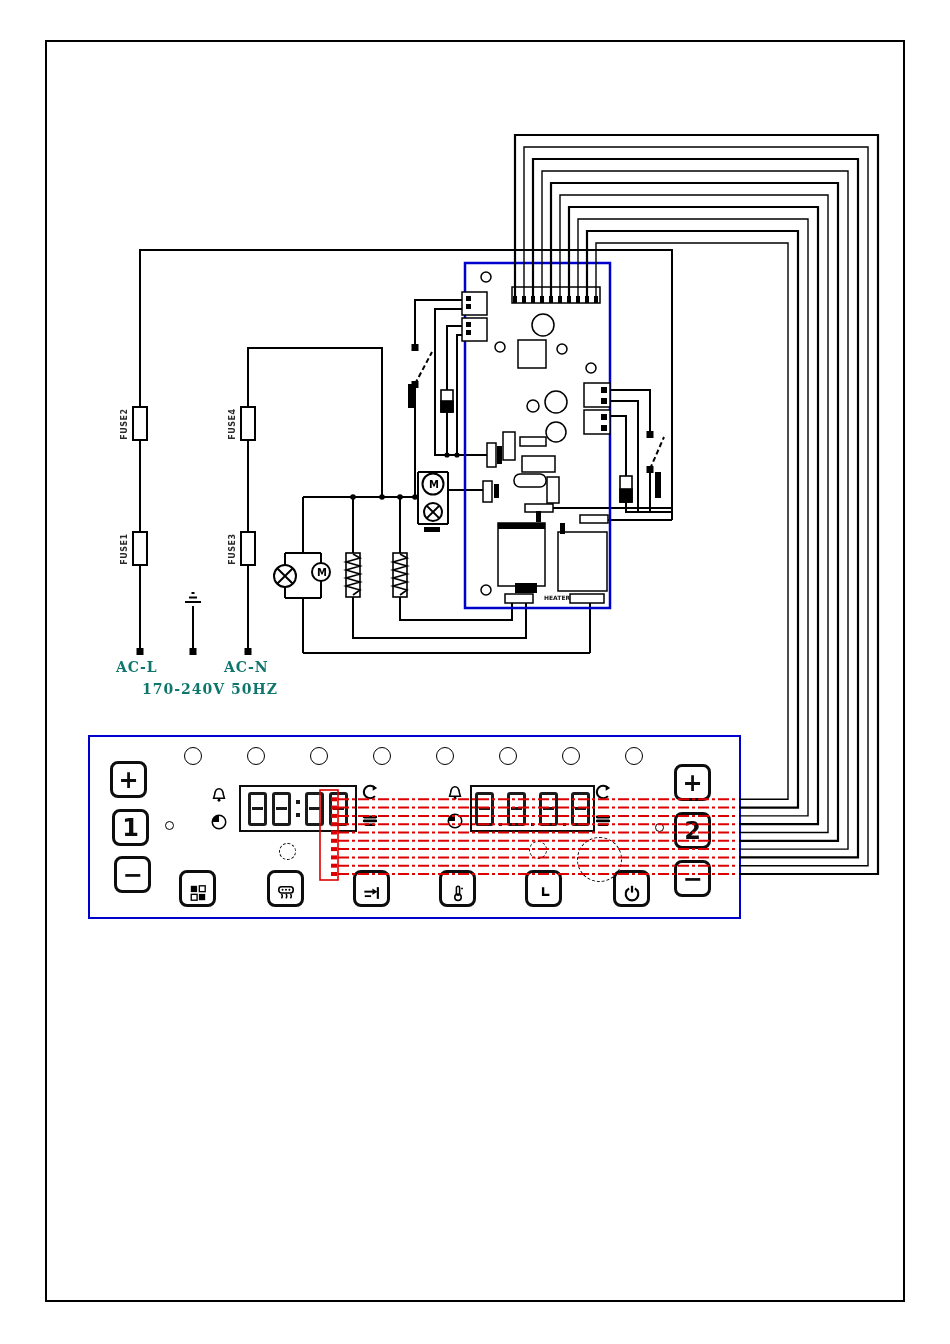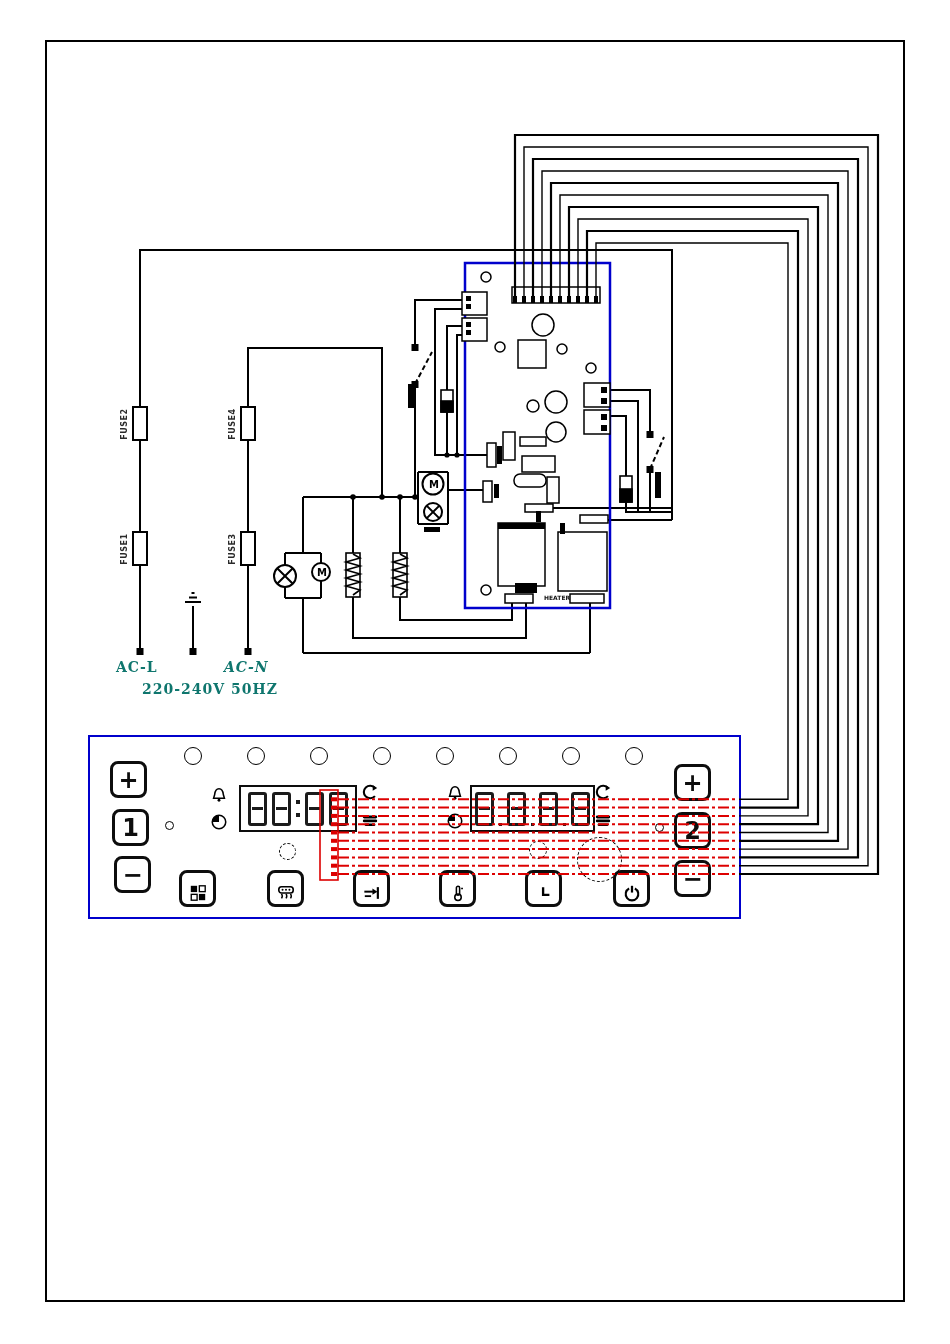--- a/index.html
+++ b/index.html
@@ -356,19 +356,19 @@
         <rect x="331" y="797.3" width="6" height="4" fill="#dd0000"></rect>
       </g>
     <rect x="320" y="790" width="18" height="90" fill="none" stroke="#dd0000" stroke-width="1.6"></rect>
   </svg>
 
   <span class="vlabel" style="left:108px;top:419px;">FUSE2</span>
   <span class="vlabel" style="left:108px;top:544px;">FUSE1</span>
   <span class="vlabel" style="left:216px;top:419px;">FUSE4</span>
   <span class="vlabel" style="left:216px;top:544px;">FUSE3</span>
   <span class="aclabel" style="left:116px;top:659px;">AC-L</span>
-  <span class="aclabel" style="left:224px;top:659px;font-style:italic;">AC-N</span>
-  <span class="aclabel" style="left:142px;top:681px;">220-240V 50HZ</span>
+  <span class="aclabel" style="left:224px;top:659px;">AC-N</span>
+  <span class="aclabel" style="left:142px;top:681px;">170-240V 50HZ</span>
   <span class="mlabel" style="left:317px;top:567px;">M</span>
   <span class="mlabel" style="left:429px;top:479px;">M</span>
   <span class="tinylabel" style="left:544px;top:594px;">HEATER</span>
 
 </div>
 
 </body></html>

